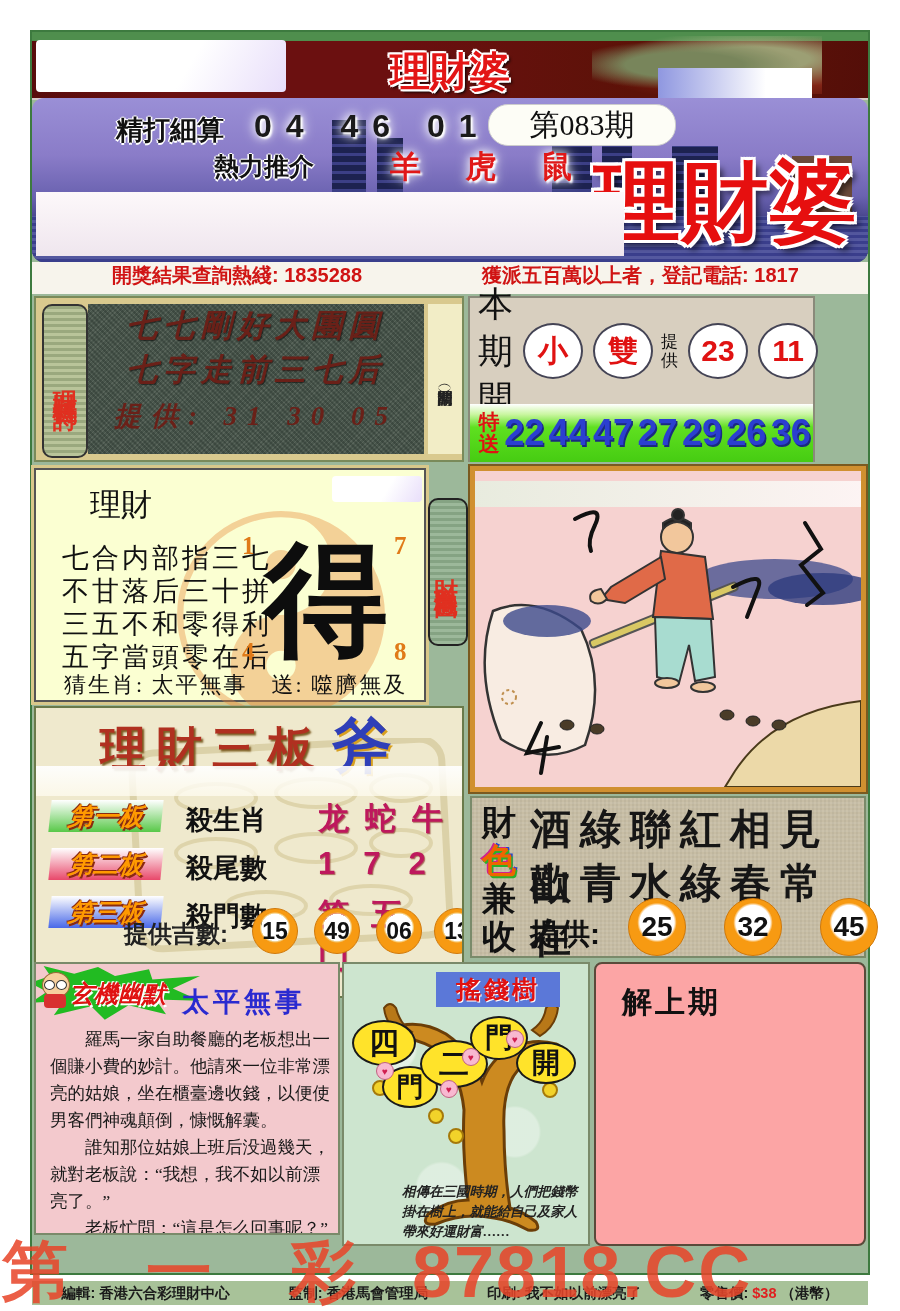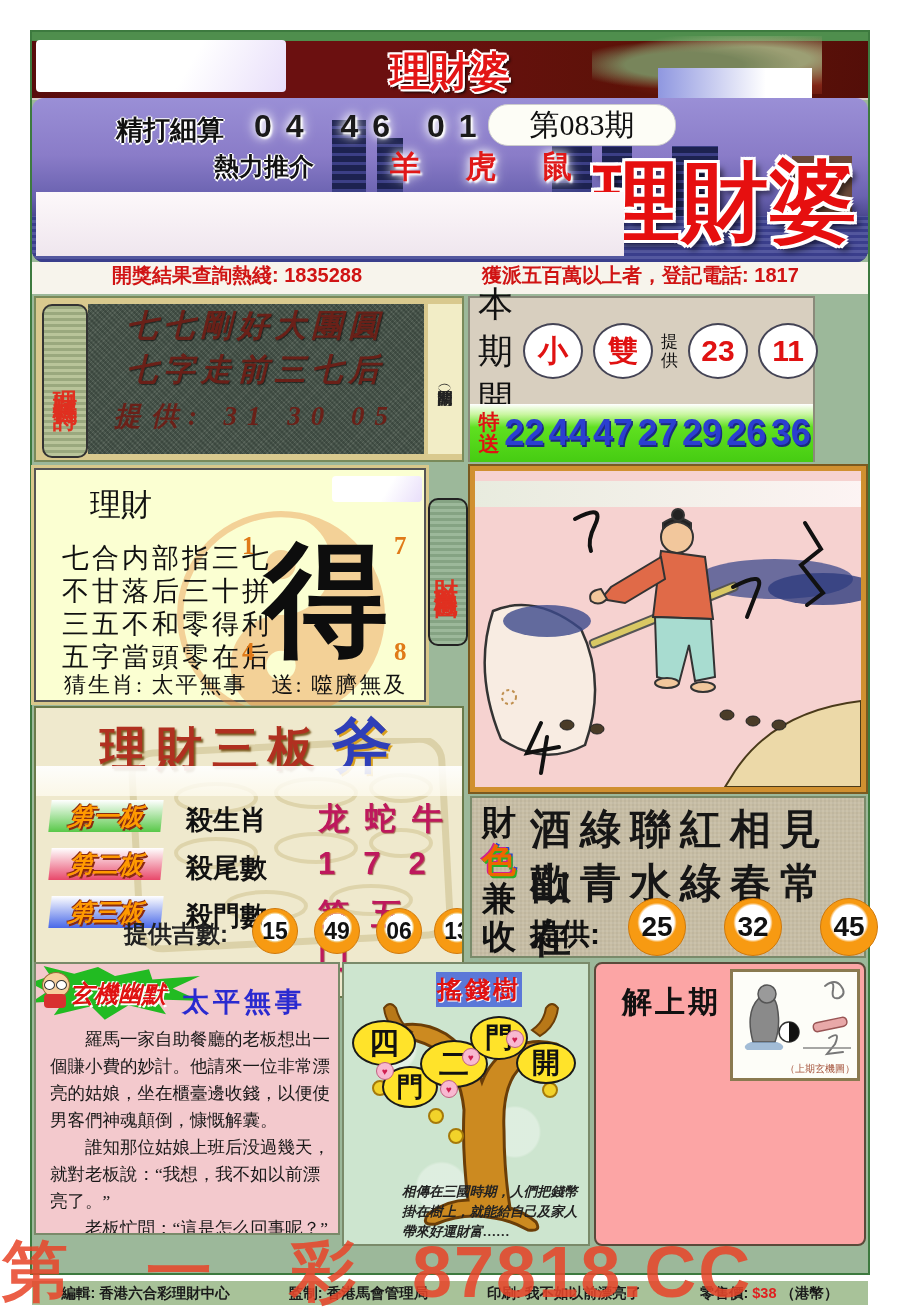--- a/index.html
+++ b/index.html
@@ -147,21 +147,21 @@
   #mascot .body{position:absolute;left:6px;top:24px;width:22px;height:14px;border-radius:4px;background:#d83030;}
   #humor-title{left:146px;top:20px;font-size:27px;font-weight:bold;color:#2a2ad0;letter-spacing:4px;}
   #humor-story{left:14px;top:62px;width:280px;font-size:17.5px;line-height:27px;color:#181818;
       font-family:"Liberation Serif","DejaVu Serif",serif;}
   #humor-story p{margin:0;text-indent:2em;}
   
   #tree-panel{left:342px;top:962px;width:248px;height:284px;border:2px solid #7a8a6a;box-sizing:border-box;overflow:hidden;
       background:radial-gradient(circle at 20% 30%,rgba(255,255,255,.45) 0 8%,transparent 9%),
                  radial-gradient(circle at 70% 60%,rgba(255,255,255,.35) 0 10%,transparent 11%),
                  radial-gradient(circle at 40% 80%,rgba(255,255,255,.35) 0 9%,transparent 10%),#cde5cf;}
-  #tree-title{left:92px;top:8px;padding:1px 1px;background:#5b78d8;font-size:25px;font-weight:bold;color:#e01212;
+  #tree-title{left:92px;top:8px;padding:1px 20px;background:#5b78d8;font-size:25px;font-weight:bold;color:#e01212;
       letter-spacing:3px;text-shadow:1px 1px 0 #fff;}
   .leaf{position:absolute;background:#ffe32a;border:2px solid #1a1a1a;border-radius:50%;
       display:flex;align-items:center;justify-content:center;font-weight:bold;color:#111;
       font-family:"Liberation Serif","DejaVu Serif",serif;box-sizing:border-box;}
   .heart-tag{position:absolute;width:16px;height:16px;border-radius:50%;background:#f8b8d0;border:1px solid #c06080;
       font-size:10px;color:#d02050;display:flex;align-items:center;justify-content:center;}
   #tree-caption{left:58px;top:218px;width:182px;font-size:13.5px;font-weight:bold;font-style:italic;
       line-height:20px;color:#222;font-family:"Liberation Serif","DejaVu Serif",serif;}
   
   #jie-panel{left:594px;top:962px;width:272px;height:284px;background:#fca5a5;border:2px solid #5a4a3a;border-radius:8px;box-sizing:border-box;}
@@ -399,36 +399,20 @@
     <div class="leaf" style="left:172px;top:78px;width:60px;height:42px;font-size:28px;">開</div>
     <div class="heart-tag" style="left:32px;top:98px;">♥</div>
     <div class="heart-tag" style="left:96px;top:116px;">♥</div>
     <div class="heart-tag" style="left:118px;top:84px;">♥</div>
     <div class="heart-tag" style="left:162px;top:66px;">♥</div>
     <div id="tree-caption" class="abs">相傳在三國時期，人們把錢幣掛在樹上，就能給自己及家人帶來好運財富……</div>
   </div>
 
   <div id="jie-panel" class="abs">
     <div id="jie-title" class="abs">解上期</div>
-    <div id="jie-inset" class="abs">
-      <svg width="124" height="92" viewBox="0 0 124 92">
-        <path d="M20,70 q-8,-30 6,-44 q14,-8 18,8 q4,20 -2,36 z" fill="#8a8a8a" stroke="#555" stroke-width="1.5"></path>
-        <circle cx="34" cy="22" r="9" fill="#9a9a9a" stroke="#555" stroke-width="1.5"></circle>
-        <path d="M18,70 q-10,4 -4,8 l34,0 q6,-4 -4,-8 z" fill="#7aa0c8" opacity="0.7"></path>
-        <circle cx="56" cy="60" r="10" fill="#fff" stroke="#333" stroke-width="1.5"></circle>
-        <path d="M56,50 a10,10 0 0 1 0,20 z" fill="#111"></path>
-        <rect x="80" y="48" width="34" height="9" rx="4" fill="#e8a8a8" stroke="#995555" stroke-width="1.5" transform="rotate(-12 97 52)"></rect>
-        <g fill="none" stroke="#777" stroke-width="2" stroke-linecap="round">
-          <path d="M92,14 q10,-8 8,4 q-2,10 6,8 q8,-4 2,-12 q-6,-8 -16,0"></path>
-          <path d="M96,66 q12,-8 6,6 l-8,10 l16,-2"></path>
-        </g>
-        <line x1="70" y1="76" x2="118" y2="76" stroke="#888" stroke-width="1.5"></line>
-      </svg>
-      <div id="jie-caption">（上期玄機圖）</div>
-    </div>
   </div>
 
   <div id="footer" class="abs">
     <span>編輯: 香港六合彩理財中心</span>
     <span>監制: 香港馬會管理局</span>
     <span>印刷: 我不如以前漂亮了</span>
     <span>
       <span>零售價:</span>
       <span class="price-red">$38</span>
       <span>（港幣）</span>

